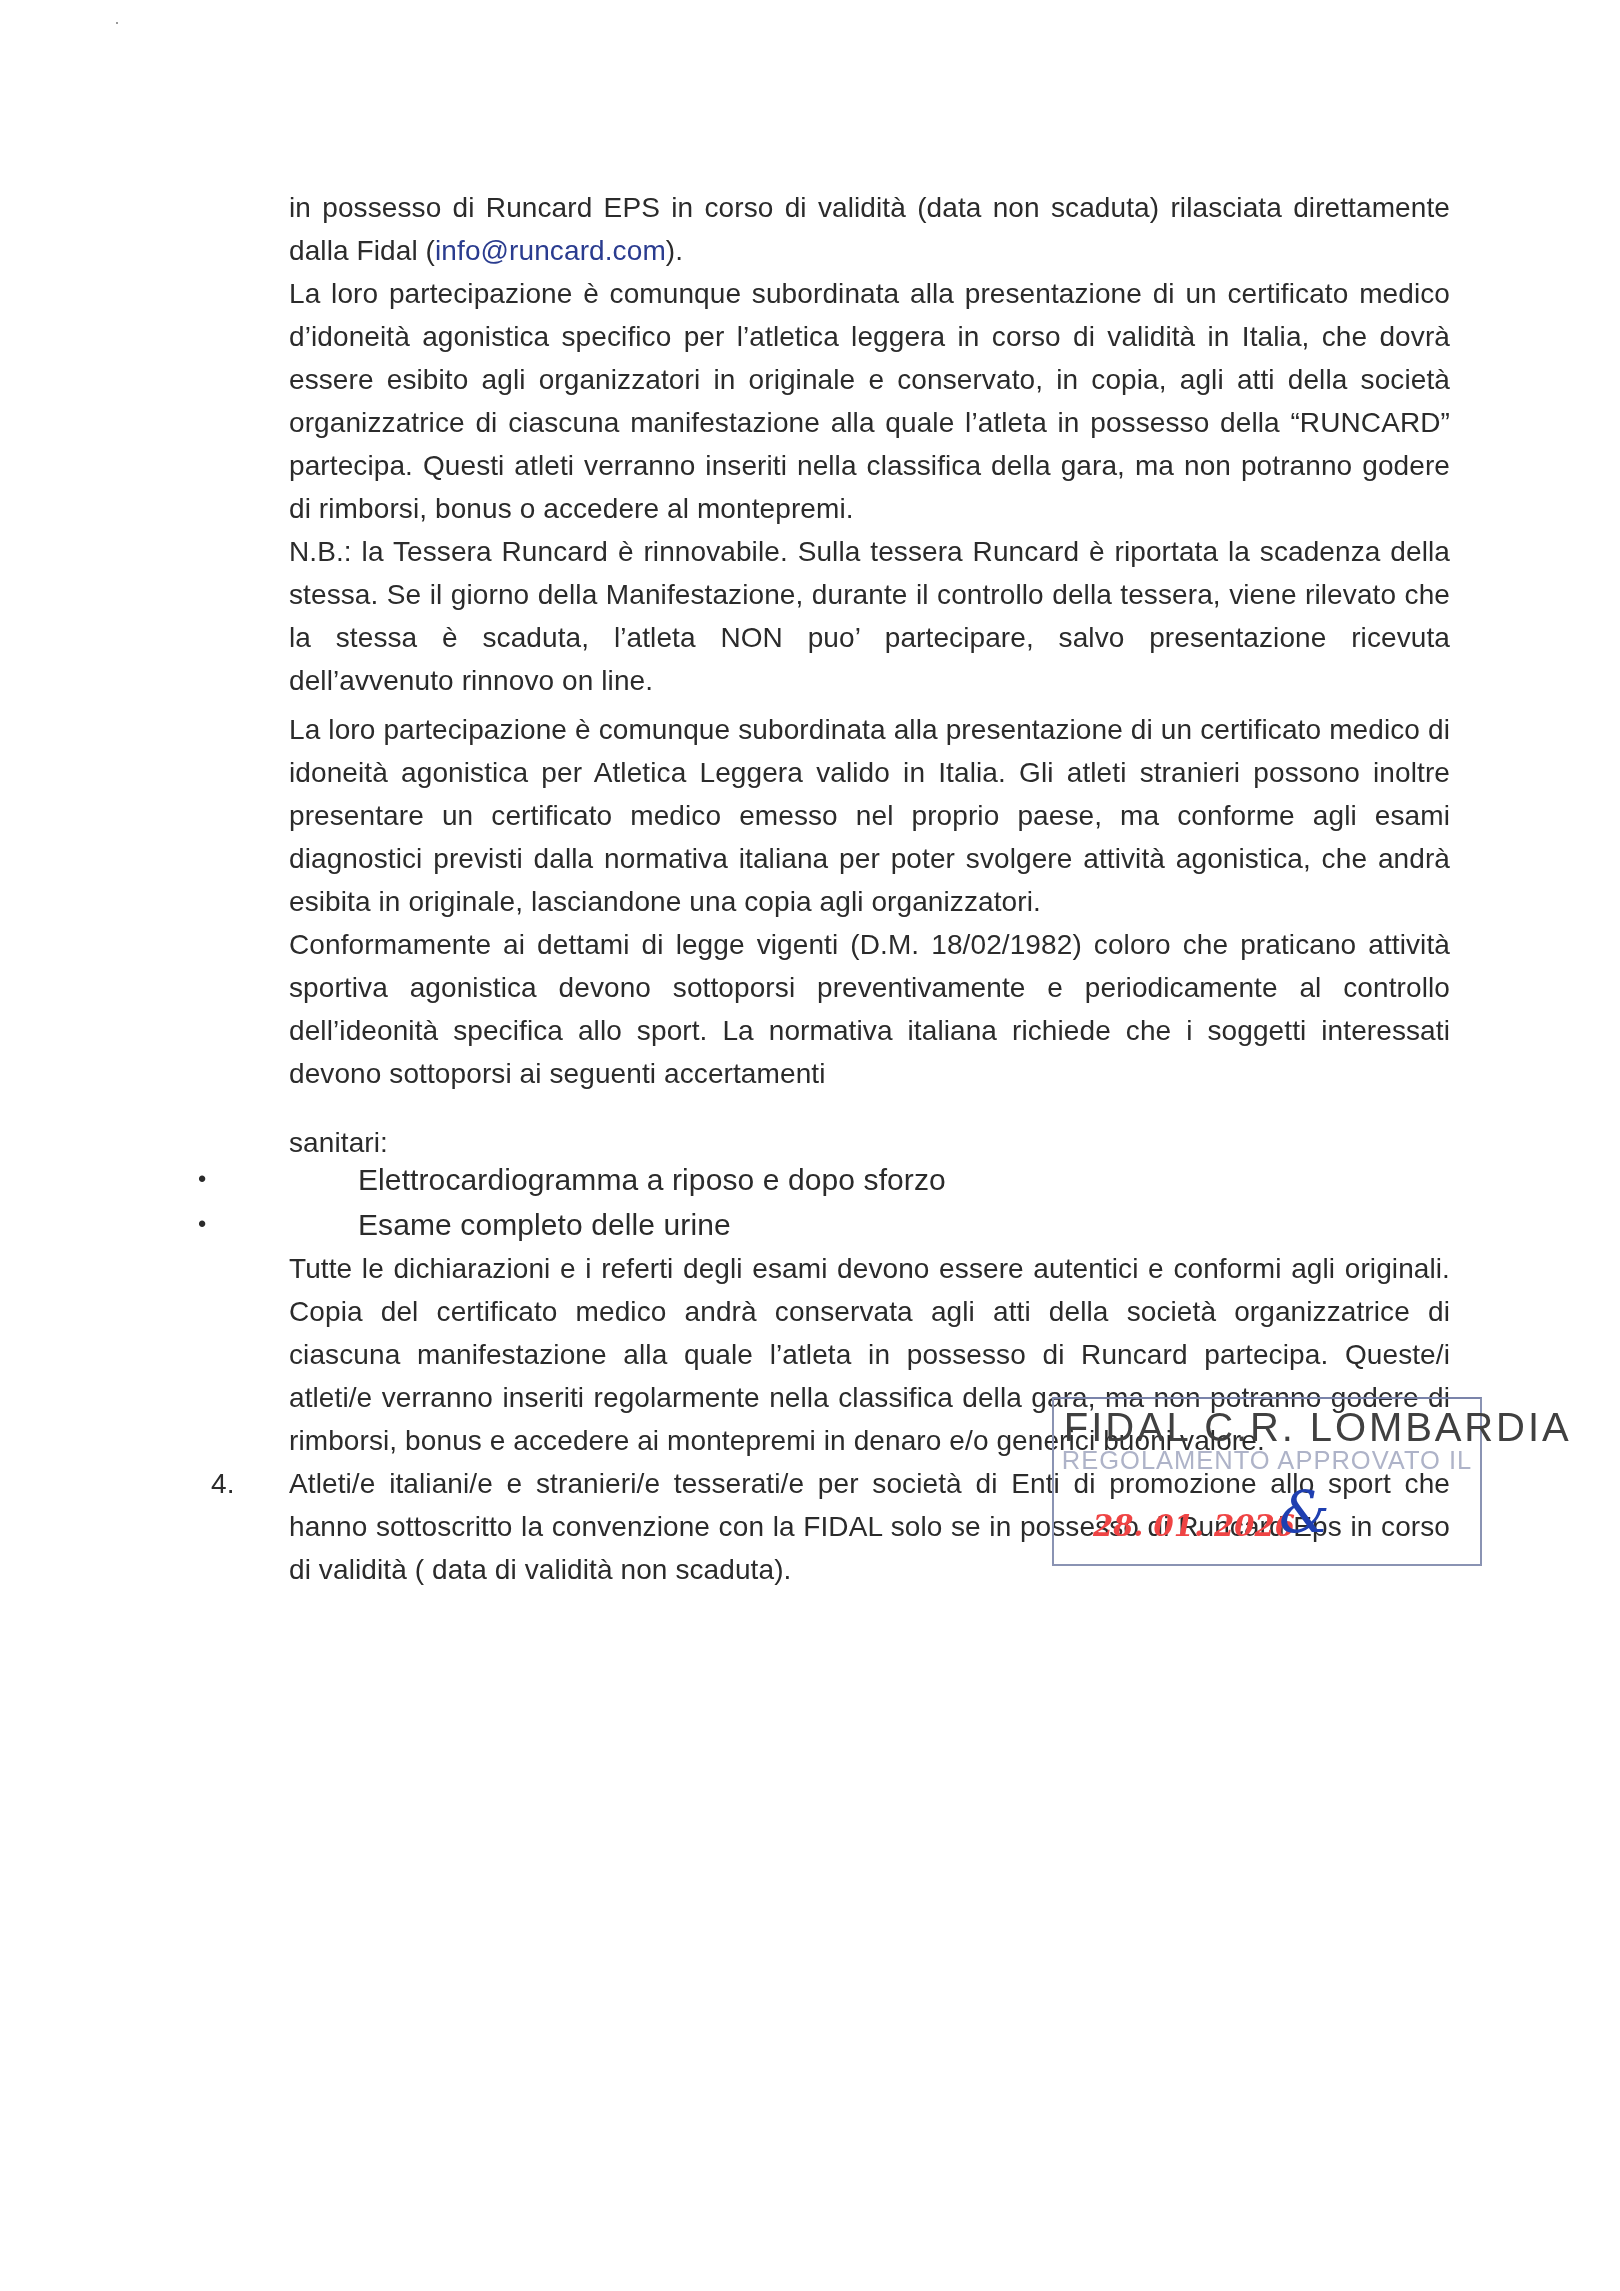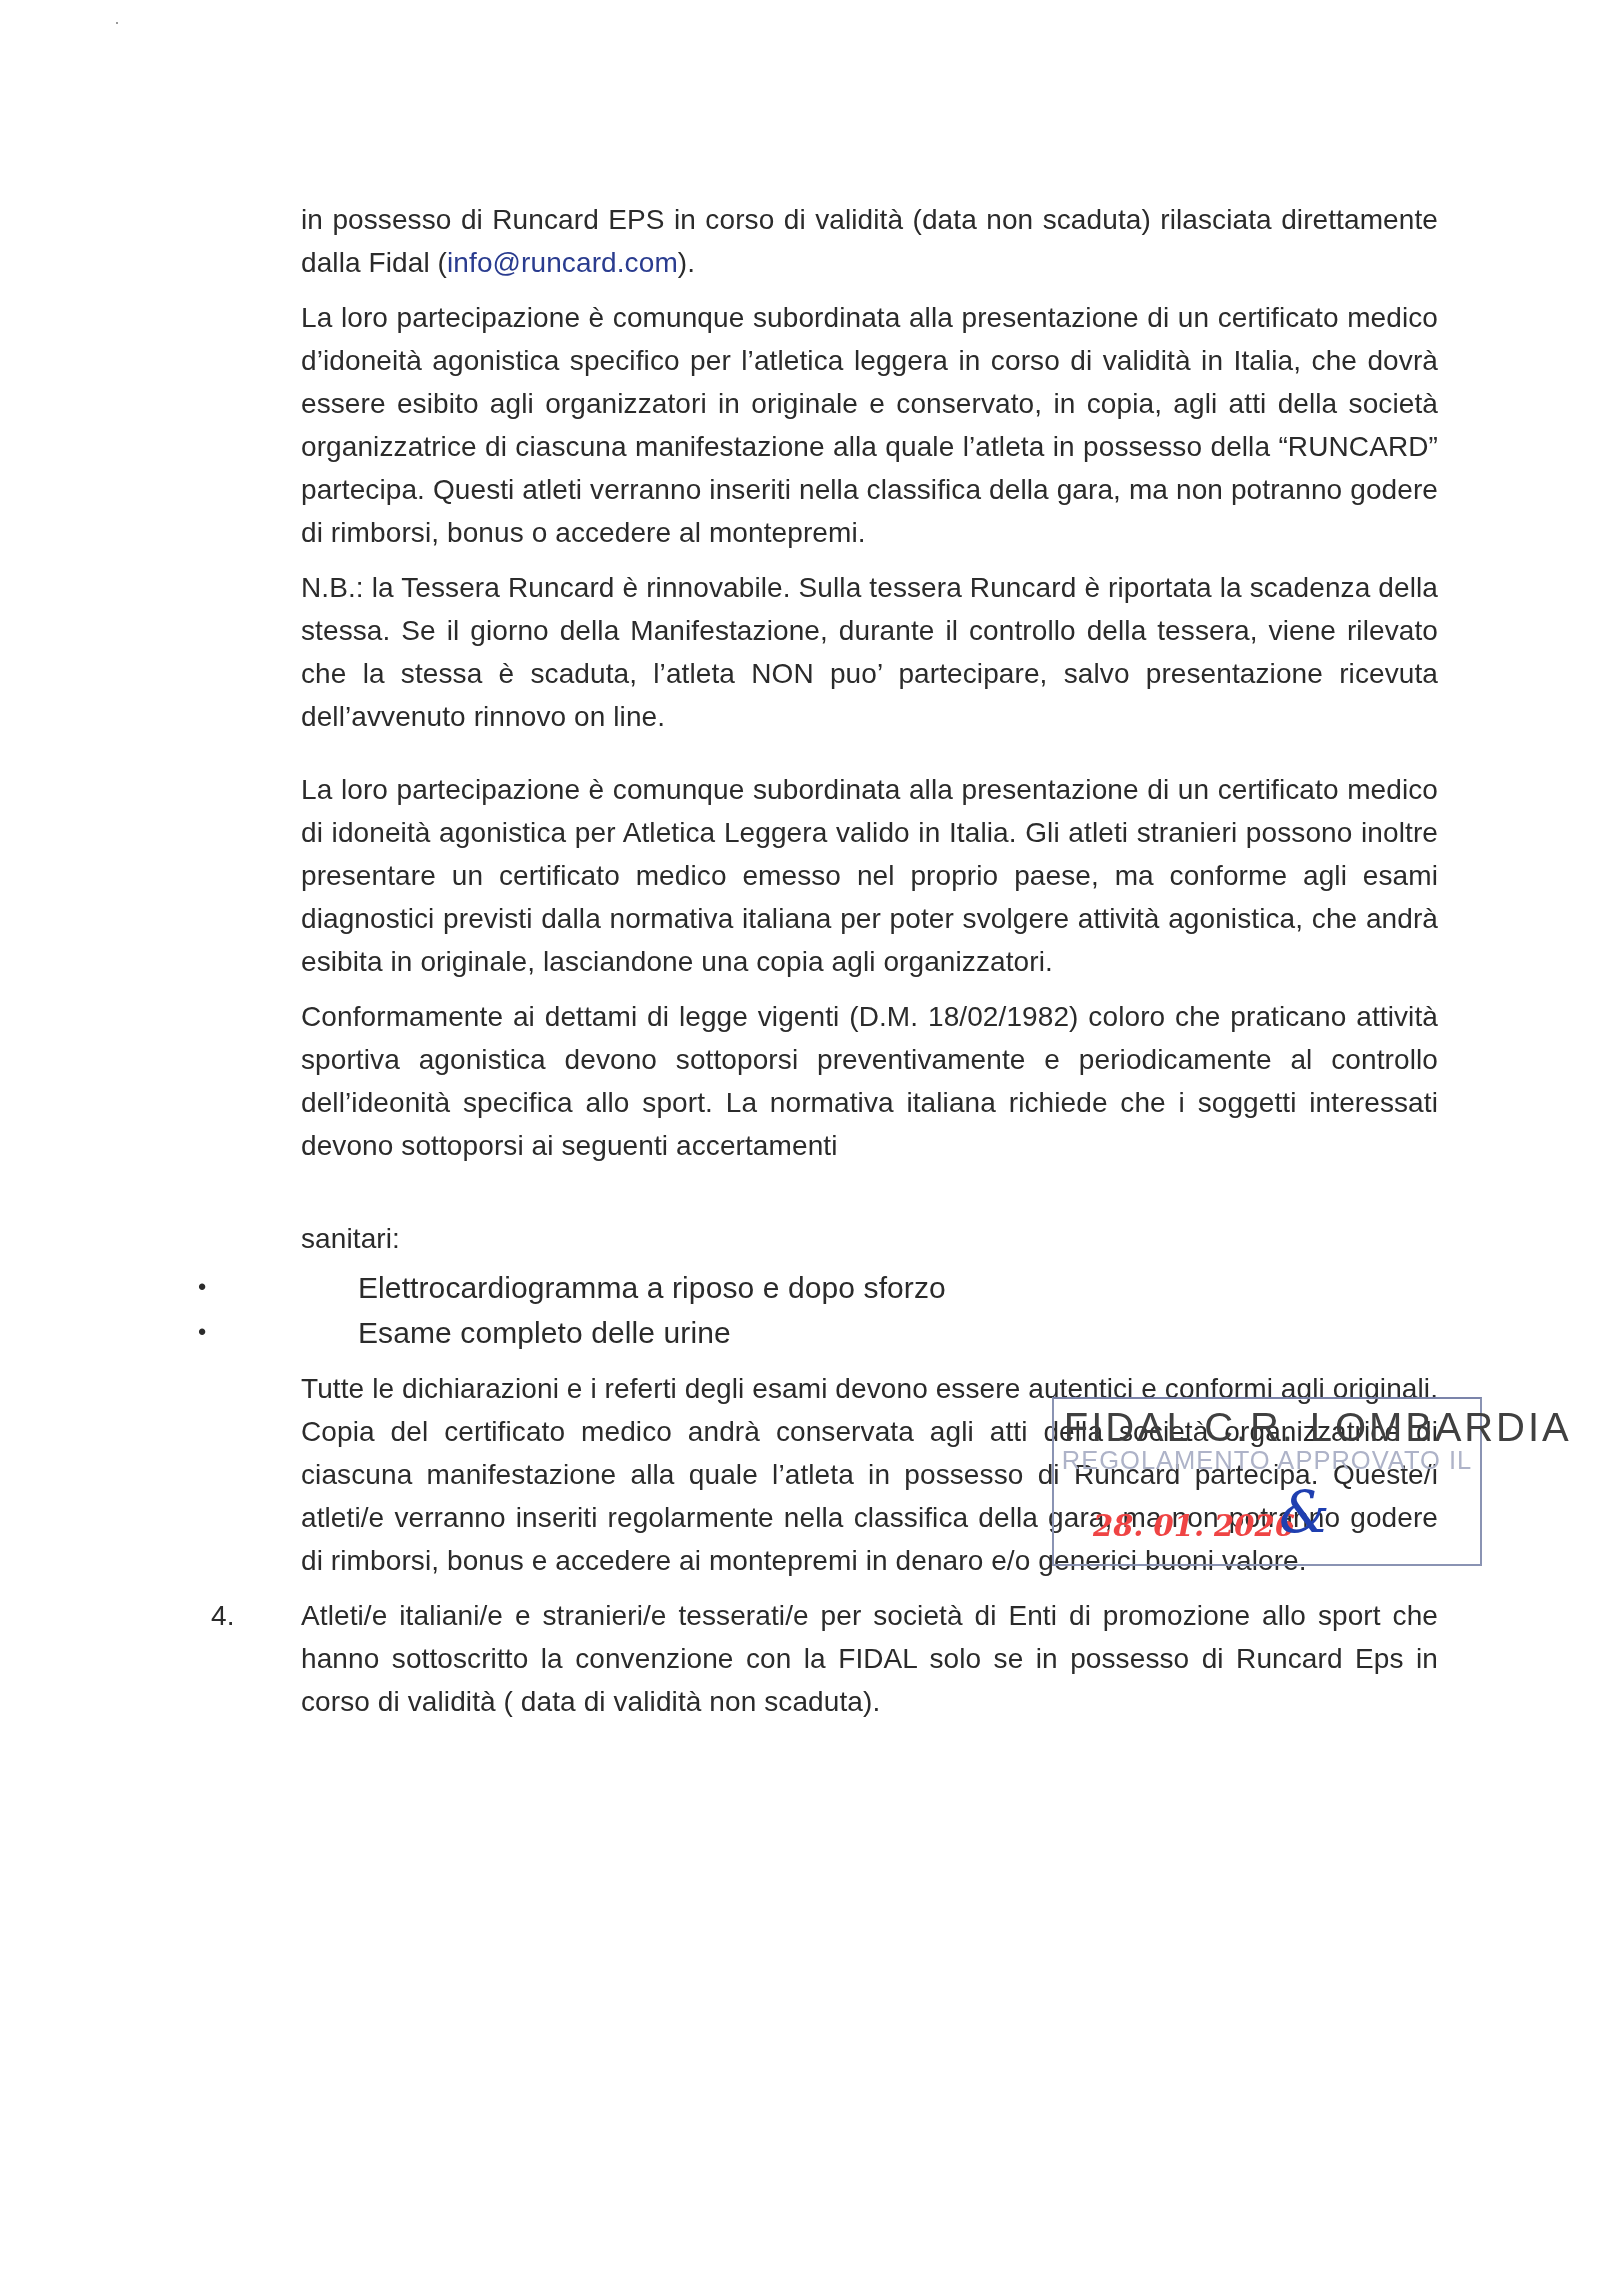--- a/index.html
+++ b/index.html
@@ -1,21 +1,21 @@
 <!DOCTYPE html>
 <html><head>
 <meta charset="utf-8">
 <style>
   html, body { margin:0; padding:0; background:#ffffff; }
   body { width:1620px; height:2292px; position:relative; overflow:hidden;
          font-family:"Liberation Sans", sans-serif; color:#2b2b2b; }
   .page { position:absolute; left:0; top:0; width:1620px; height:2292px; }
   .content { position:absolute; left:289px; top:186px; width:1161px;
              font-size:28px; line-height:43px; letter-spacing:0.1px; }
-  p { margin:12px; text-align:justify; }
+  p { margin:0; text-align:justify; }
   .link { color:#2a3c8f; }
   .gap { height:5.9px; }
   ul.bullets { list-style:none; margin:0; padding:0; margin-left:-93px; }
   ul.bullets li { position:relative; padding-left:162px; font-size:30px; line-height:45px; }
   ul.bullets li::before { content:"\2022"; position:absolute; left:2px; top:0; font-size:23.5px; }
   .num-item { position:relative; }
   .num-label { position:absolute; left:-78px; top:0; }
   .stamp { position:absolute; left:1052px; top:1397px; width:426px; height:165px;
            border:2.9px solid #8a93b3; border-top-color:#7b84aa; color:#a8adc6;
            font-family:"Liberation Sans", sans-serif; }

